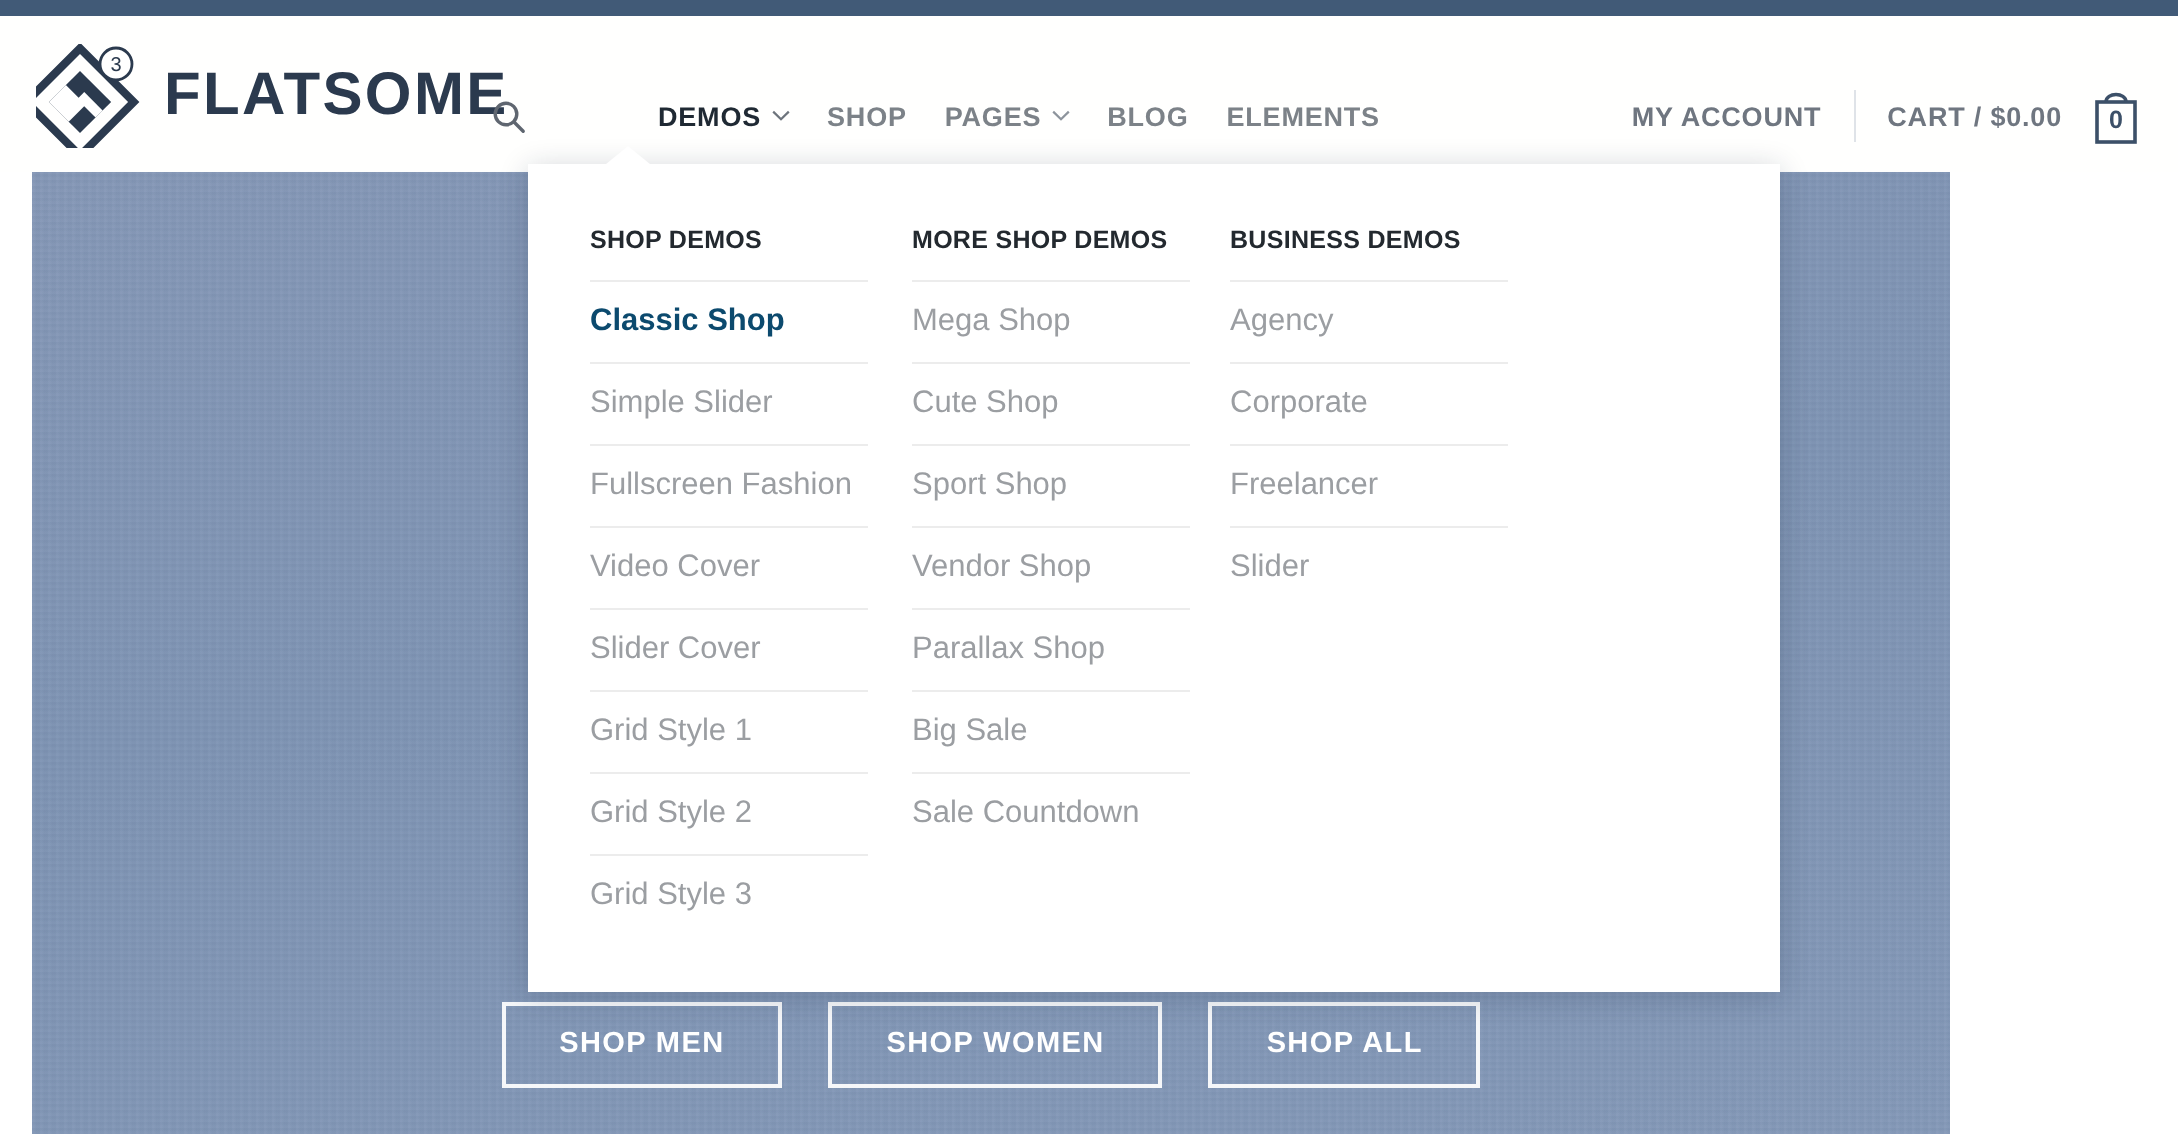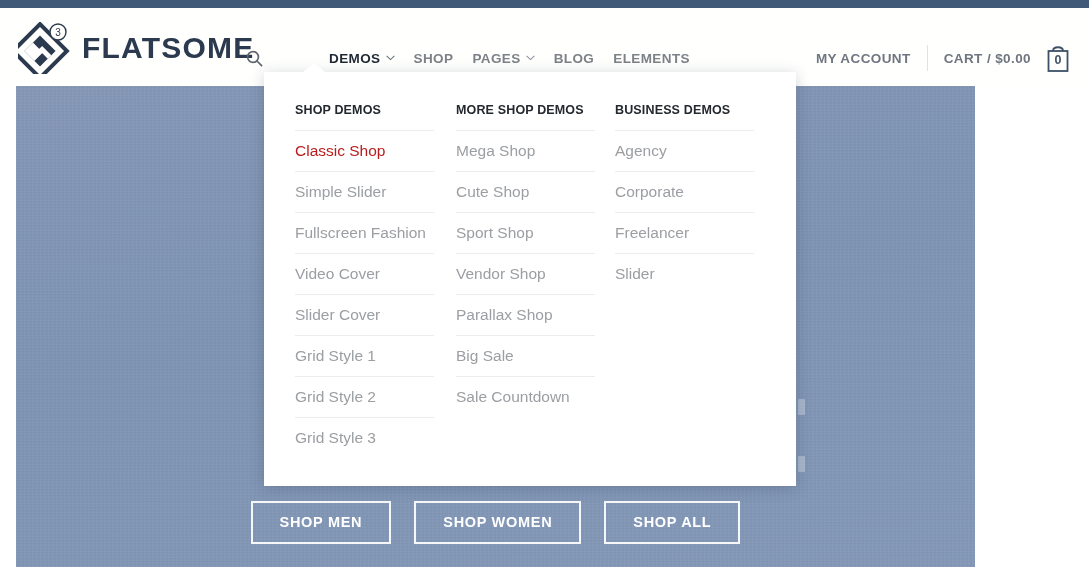--- a/index.html
+++ b/index.html
@@ -146,22 +146,22 @@
     background: transparent;
     cursor: pointer;
     white-space: nowrap;
     line-height: 1;
     font-family: "Liberation Sans", sans-serif;
   }
 
   
   .dropdown {
     position: absolute;
-    left: 264px; top: 72px;
-    width: 532px; height: 414px;
+    left: 264px; top: 82px;
+    width: 626px; height: 414px;
     background: #ffffff;
     box-shadow: 0 2px 14px rgba(20,35,60,0.20);
     z-index: 20;
     padding-left: 12px;
   }
   .dd-caret {
     position: absolute;
     left: 39px; top: -9px;
     width: 0; height: 0;
     border-left: 11px solid transparent;
@@ -190,21 +190,21 @@
     font-size: 15.5px;
     color: #9b9ea2;
     border-top: 1px solid #ececec;
     padding: 11px 0 12px 0;
     line-height: 1.1;
     width: 139px;
     cursor: pointer;
     white-space: nowrap;
     font-family: "Liberation Sans", sans-serif;
   }
-  .dd-item.hl { color: #b91c1c; }
+  .dd-item.hl { color: #0c4a6e; font-weight: bold; }
 </style>
 </head>
 <body>
 
 <div id="page">
 
   <div class="topbar"></div>
 
   <div class="header">
 

